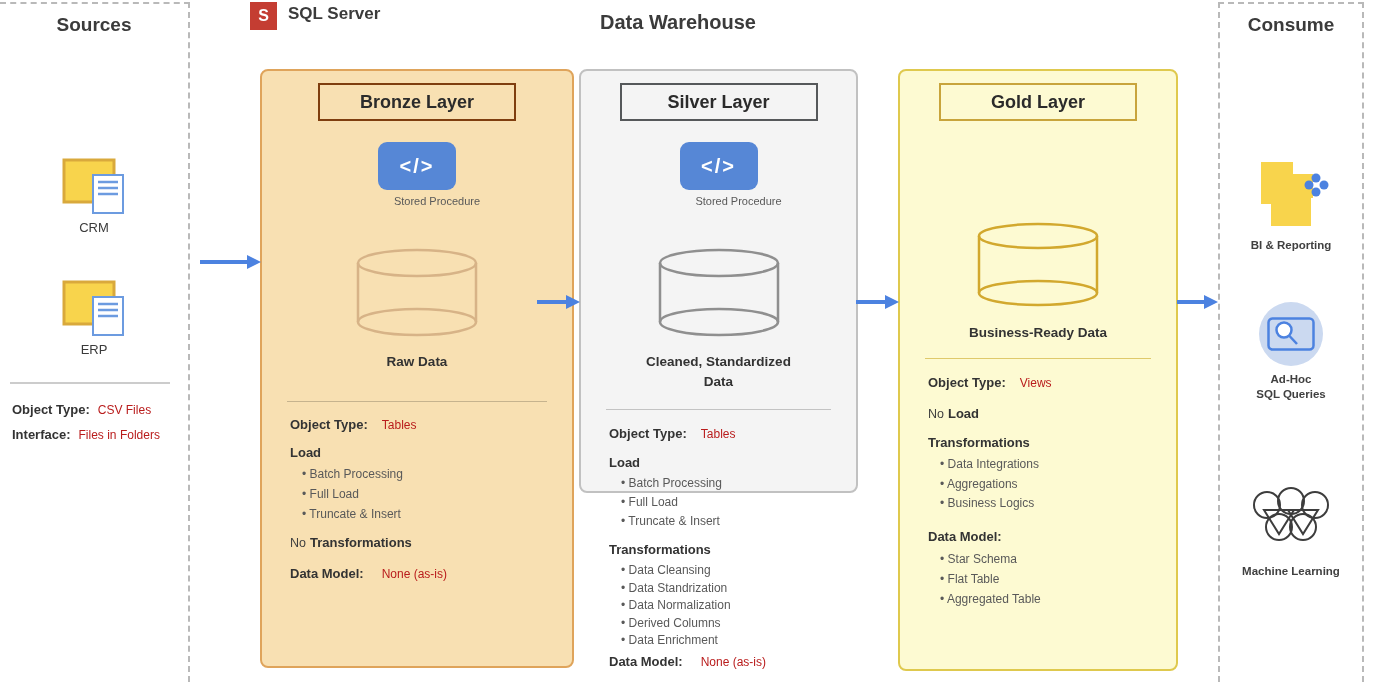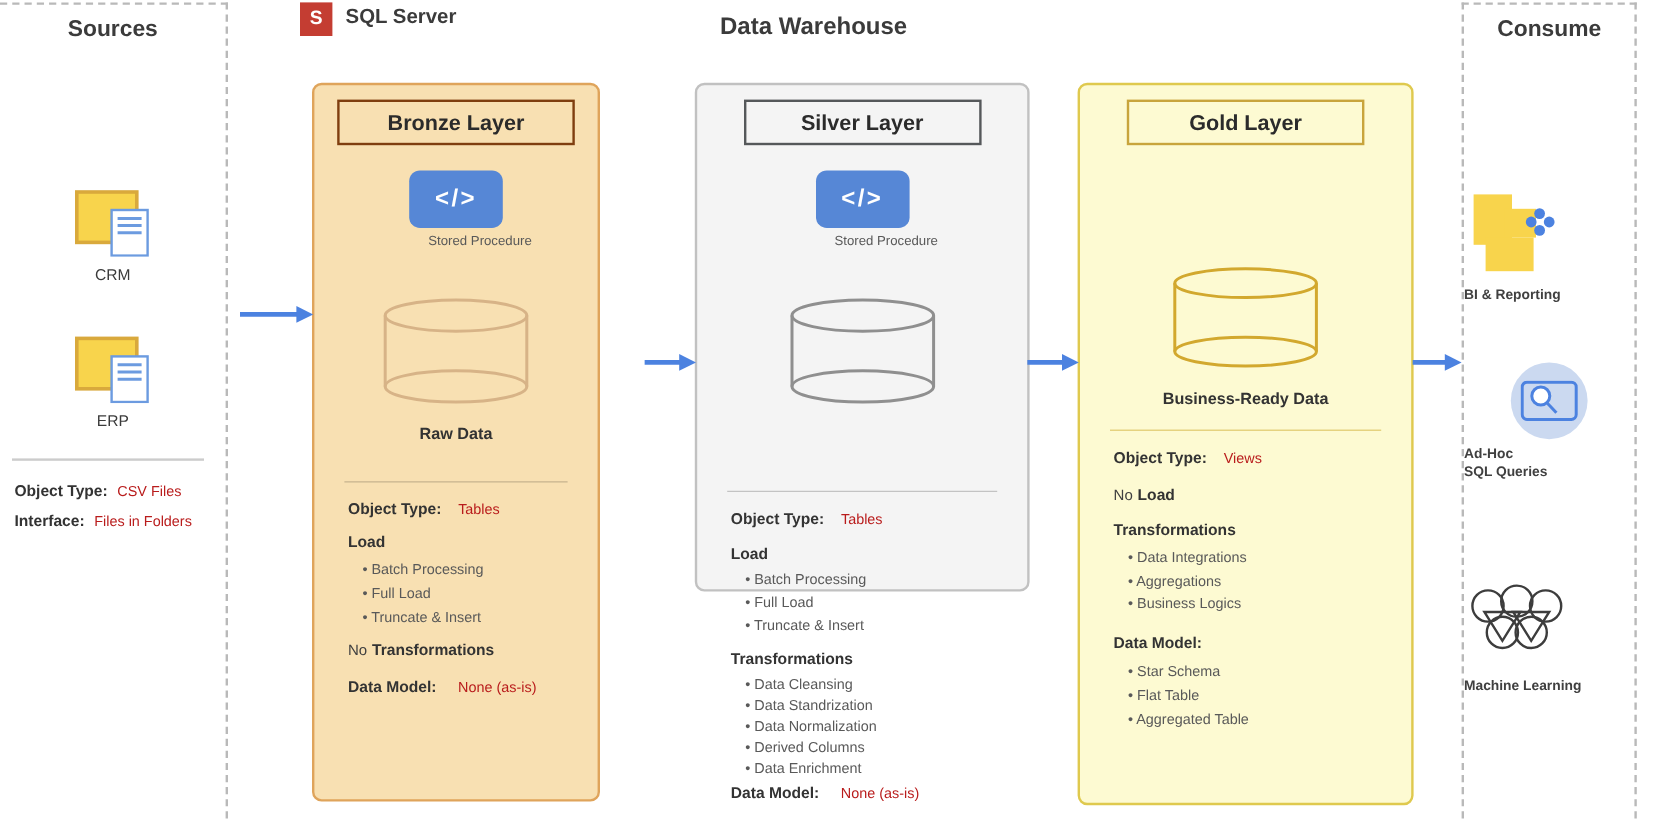--- a/index.html
+++ b/index.html
@@ -22,21 +22,21 @@
   .kv-plain { font-size:12.5px; color:#404040; margin-right:4px; }
 
   
   .sql-logo { position:absolute; left:250px; top:2px; width:27px; height:28px; background:#c43d32;
               color:#fff; font-weight:bold; font-size:16px; display:flex; align-items:center; justify-content:center; }
   .sql-label { position:absolute; left:288px; top:4px; font-size:17px; font-weight:bold; color:#3b3b3b; }
   .dw-title { position:absolute; left:528px; top:11px; width:300px; text-align:center; font-size:20px; font-weight:bold; color:#3b3b3b; }
 
   
   .layer { position:absolute; top:69px; border-radius:8px; border:2px solid; }
-  .layer.bronze { left:260px; width:240px; height:599px; background:#f8e0b2; border-color:#dfa45b; }
+  .layer.bronze { left:260px; width:314px; height:599px; background:#f8e0b2; border-color:#dfa45b; }
   .layer.silver { left:579px; width:279px; height:424px; background:#f4f4f4; border-color:#c1c1c1; }
   .layer.gold   { left:898px; width:280px; height:602px; background:#fdfad2; border-color:#dfc94e; }
 
   .layer-title { position:absolute; left:50%; transform:translateX(-50%); top:12px; width:198px; height:38px;
                  border:2px solid; display:flex; align-items:center; justify-content:center;
                  font-size:18px; font-weight:bold; color:#2b2b2b; }
   .bronze .layer-title { border-color:#7f3e0f; }
   .silver .layer-title { border-color:#55585a; }
   .gold   .layer-title { border-color:#c8a43c; }
 
@@ -49,21 +49,21 @@
   .data-label { position:absolute; width:100%; text-align:center; font-size:13.5px; font-weight:bold; color:#333; line-height:20px; }
   .layer-divider { position:absolute; left:25px; right:25px; border-top:1px solid rgba(0,0,0,0.2); }
   .gold .layer-divider { border-top-color:#dfc96b; }
 
   .sec { position:absolute; left:28px; white-space:nowrap; }
   .sec-label { font-weight:bold; font-size:13px; color:#333; }
   .bullets { position:absolute; left:40px; font-size:12px; color:#595959; }
   .bullet-item::before { content:"• "; }
 
   
-  .consume-item { position:absolute; width:100%; }
+  .consume-item { position:absolute; width:100%; text-align:center; }
   .consume-label { font-size:11.5px; font-weight:bold; color:#404040; line-height:15px; margin-top:6px; }
   .adhoc-circle { width:64px; height:64px; border-radius:50%; background:#cbd9f0; margin:0 auto;
                   display:flex; align-items:center; justify-content:center; }
 
   
   .arrow { position:absolute; }
 </style>
 </head>
 <body>
 
@@ -162,20 +162,24 @@
 
     <svg class="cyl" style="top:177px" width="124" height="90" viewBox="0 0 124 90">
       <g fill="none" stroke="#8f8f8f" stroke-width="2.5">
         <ellipse cx="62" cy="15" rx="59" ry="13"></ellipse>
         <ellipse cx="62" cy="74" rx="59" ry="13"></ellipse>
         <line x1="3" y1="15" x2="3" y2="74"></line>
         <line x1="121" y1="15" x2="121" y2="74"></line>
       </g>
     </svg>
 
+    <div class="data-label" style="top:281px">
+      <div>Cleaned, Standardized</div>
+      <div>Data</div>
+    </div>
     <div class="layer-divider" style="top:338px"></div>
 
     <div class="sec" style="top:353px">
       <span class="sec-label">Object Type:</span><span class="kv-value" style="margin-left:14px">Tables</span>
     </div>
 
     <div class="sec" style="top:382px">
       <span class="sec-label">Load</span>
     </div>
     <div class="bullets" style="top:403px; line-height:19px">

